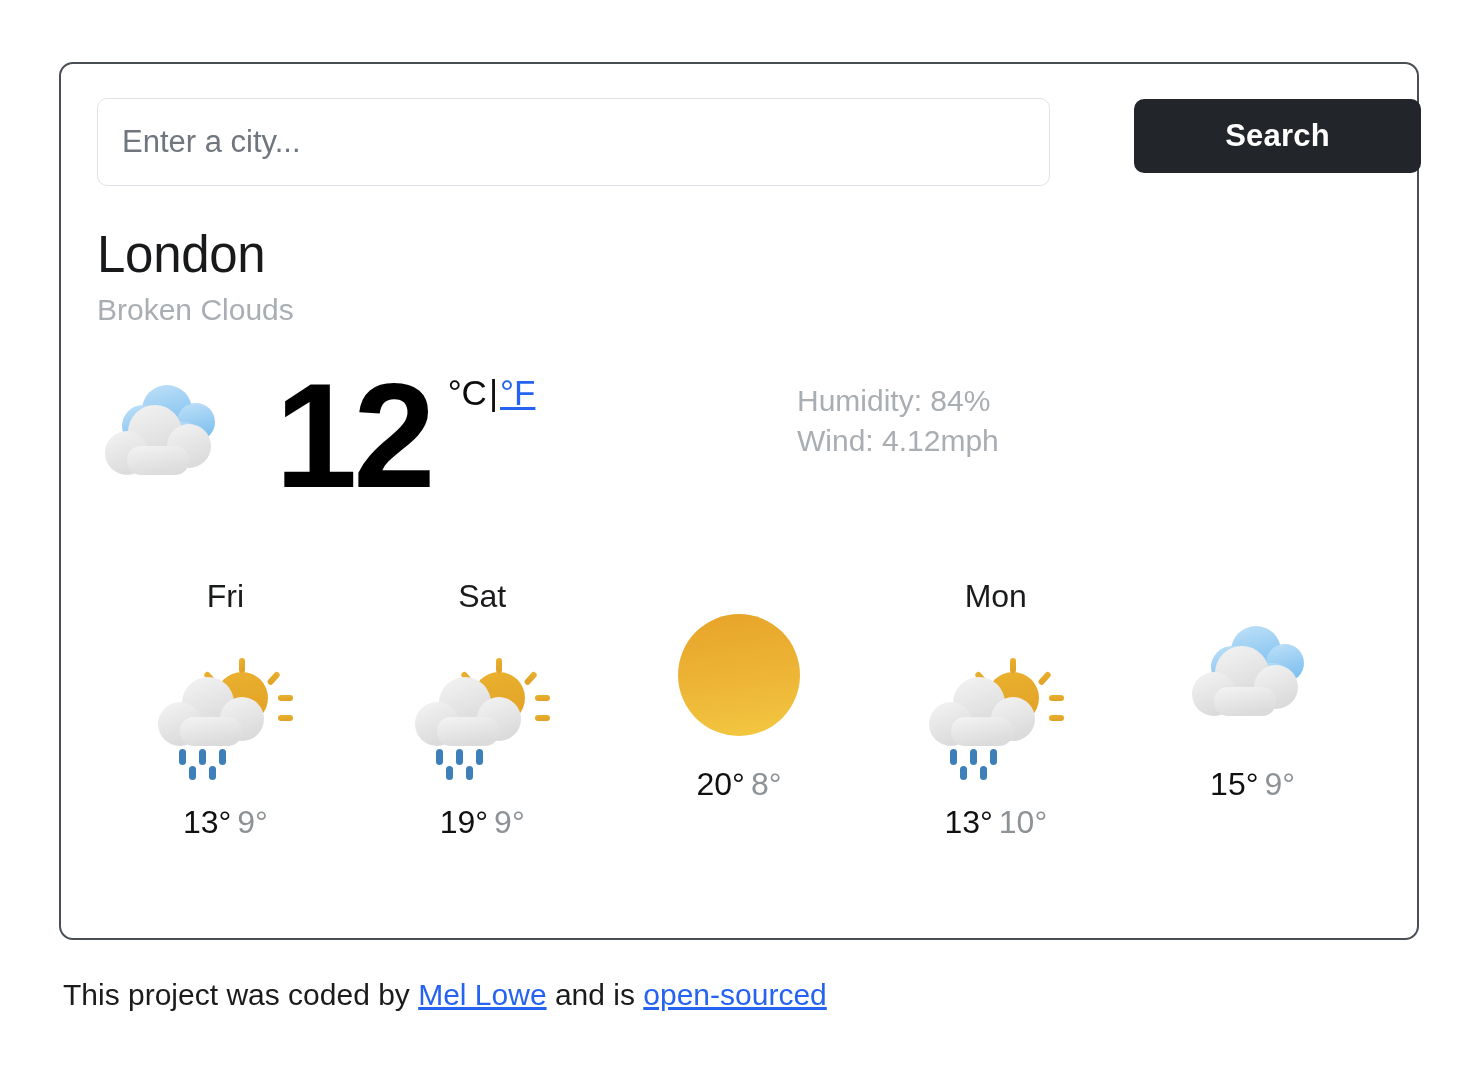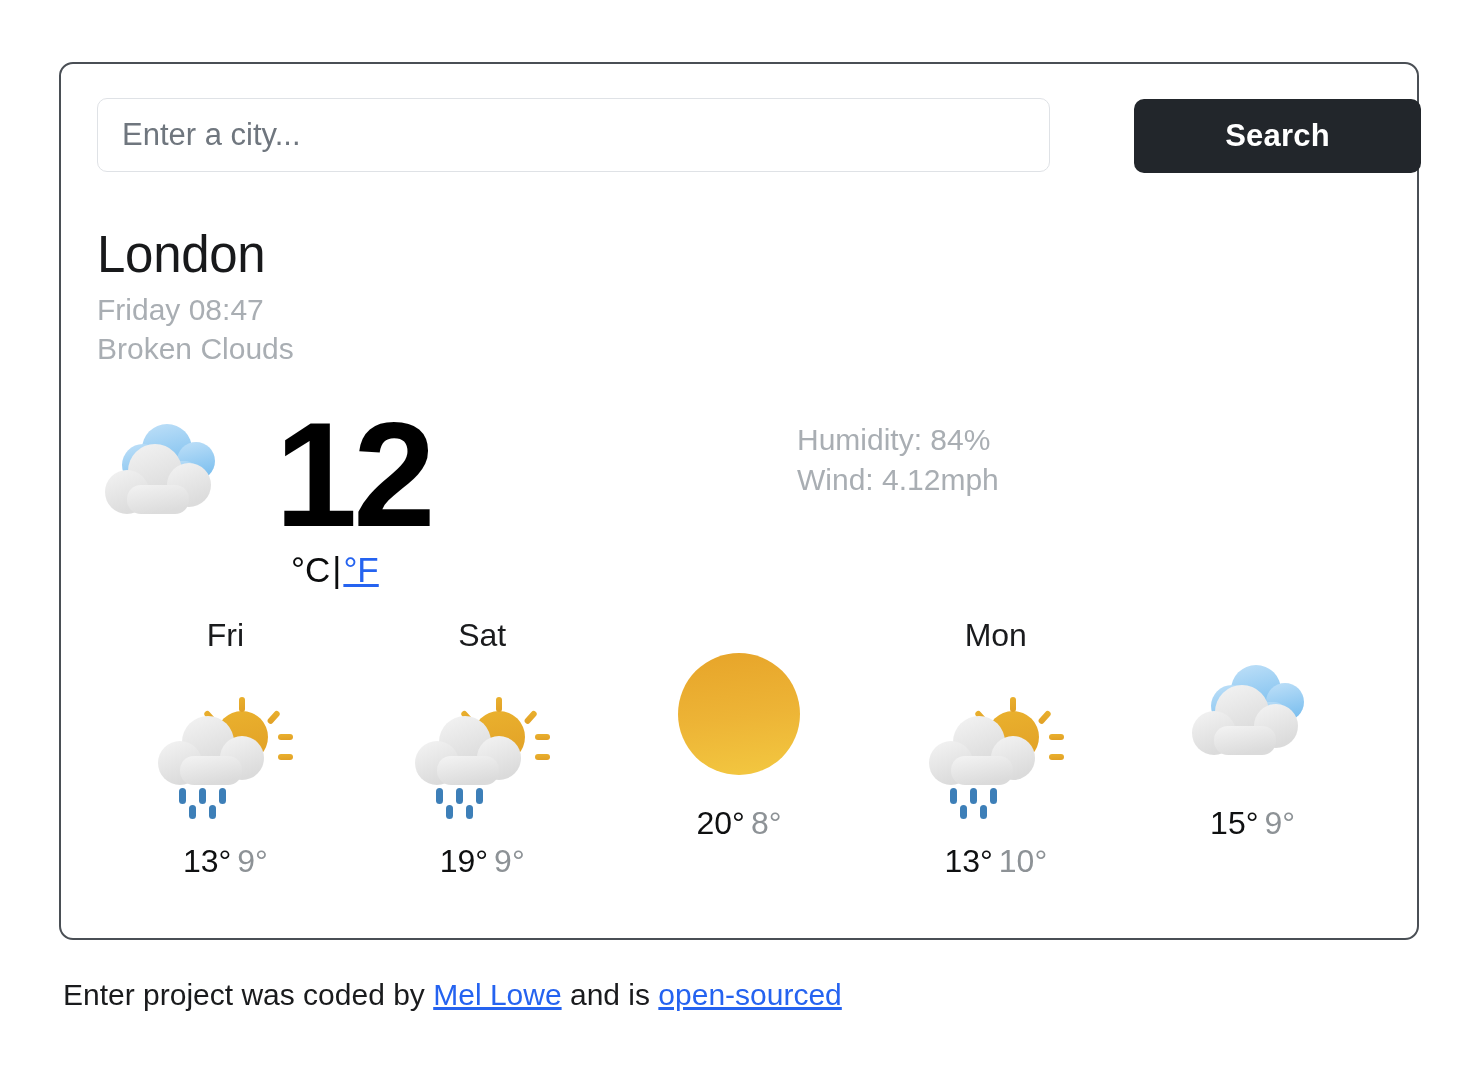--- a/index.html
+++ b/index.html
@@ -39,21 +39,21 @@
   
   .search-form {
     position: relative;
     height: 78px;
   }
   .search-input {
     position: absolute;
     left: 0;
     top: 0;
     width: 953px;
-    height: 74px;
+    height: 88px;
     box-sizing: border-box;
     border: 1.5px solid #dfe2e6;
     border-radius: 10px;
     background: #ffffff;
     font-family: "Liberation Sans", sans-serif;
     font-size: 31px;
     color: #2b2f33;
     padding: 0 24px;
     outline: none;
   }
@@ -116,21 +116,20 @@
   .current-icon {
     width: 140px;
     height: 125px;
     flex: none;
     margin-top: 9px;
   }
   .temp-wrap {
     display: flex;
     align-items: flex-start;
     margin-left: 38px;
-    flex-direction: column;
   }
   .temp-value {
     font-size: 148px;
     font-weight: 700;
     color: #000000;
     line-height: 0.93;
     letter-spacing: -4px;
   }
   .units {
     margin-left: 16px;
@@ -214,21 +213,20 @@
   <div class="weather-card">
 
     <div class="search-form">
       <input class="search-input" type="text" placeholder="Enter a city..." style="">
       <button class="search-button">Search</button>
     </div>
 
     <div class="city-block">
       <h1 class="city-name">London</h1>
       <div class="city-meta">
-        <div class="city-meta-line">Friday 08:47</div>
         <div class="city-meta-line">Broken Clouds</div>
       </div>
     </div>
 
     <div class="current-row">
 
       <div class="current-left">
 
         <svg class="current-icon" viewBox="0 0 140 125">
           <defs>
@@ -409,15 +407,15 @@
               <rect x="36" y="74" width="62" height="29" rx="14"></rect>
             </g>
           </svg>
         </div>
         <div class="forecast-temps"><span class="temp-max">15°</span><span class="temp-min">9°</span></div>
       </div>
 
     </div>
   </div>
 
-  <div class="footer"><span>Enter project was coded by </span><a href="#">Mel Lowe</a><span> and is </span><a href="#">open-sourced</a></div>
+  <div class="footer"><span>This project was coded by </span><a href="#">Mel Lowe</a><span> and is </span><a href="#">open-sourced</a></div>
 
 </div>
 
 </body></html>

